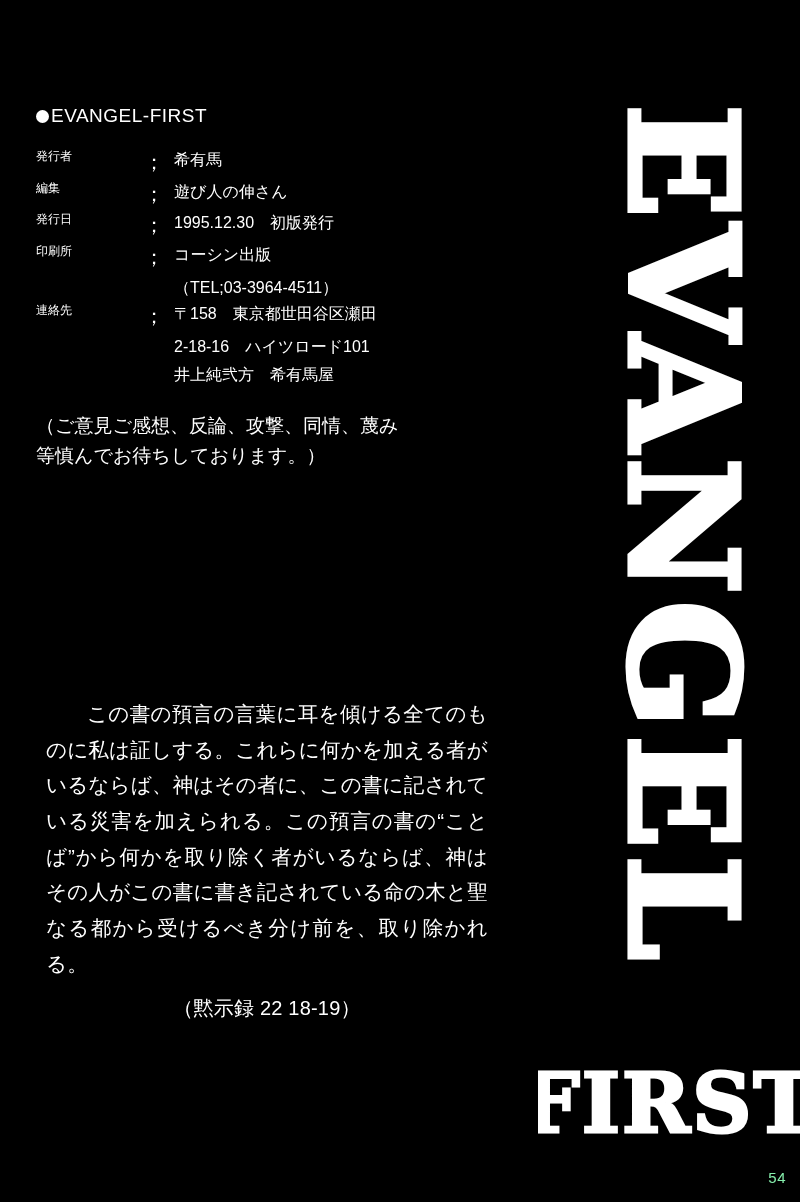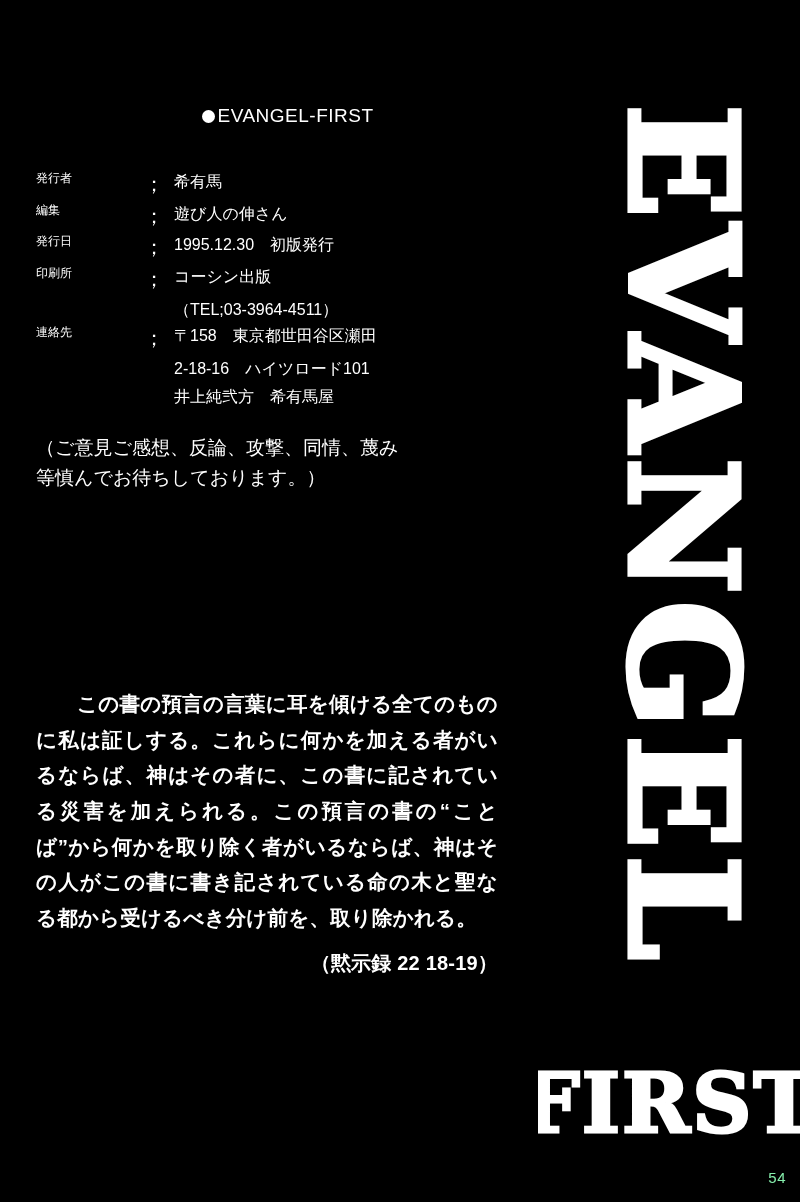--- a/index.html
+++ b/index.html
@@ -25,22 +25,21 @@
     height: 1202px;
     box-sizing: border-box;
     padding: 105px 0 0 36px;
   }
 
   .title-line {
     display: flex;
     align-items: center;
     font-size: 19px;
     letter-spacing: 0.5px;
-    margin-bottom: 42px;
-    justify-content: center;
+    margin-bottom: 20px;
   }
   .bullet {
     display: inline-block;
     width: 13px;
     height: 13px;
     border-radius: 50%;
     background: #fff;
     margin-right: 2px;
     flex: 0 0 auto;
   }
@@ -89,28 +88,27 @@
   #scripture {
     position: absolute;
     left: 36px;
     top: 686px;
     width: 462px;
     font-size: 20.5px;
     line-height: 1.74;
     letter-spacing: 0.2px;
   }
   #scripture p {
-    margin: 0;
+    margin: 10px;
     text-indent: 2em;
     text-align: justify;
-    font-weight: bold;
   }
   #scripture .cite {
     margin-top: 10px;
-    text-align: right;
+    text-align: center;
     text-indent: 0;
     font-size: 20px;
   }
 
   
   #logo-panel {
     position: absolute;
     right: 0;
     top: 0;
     width: 262px;

